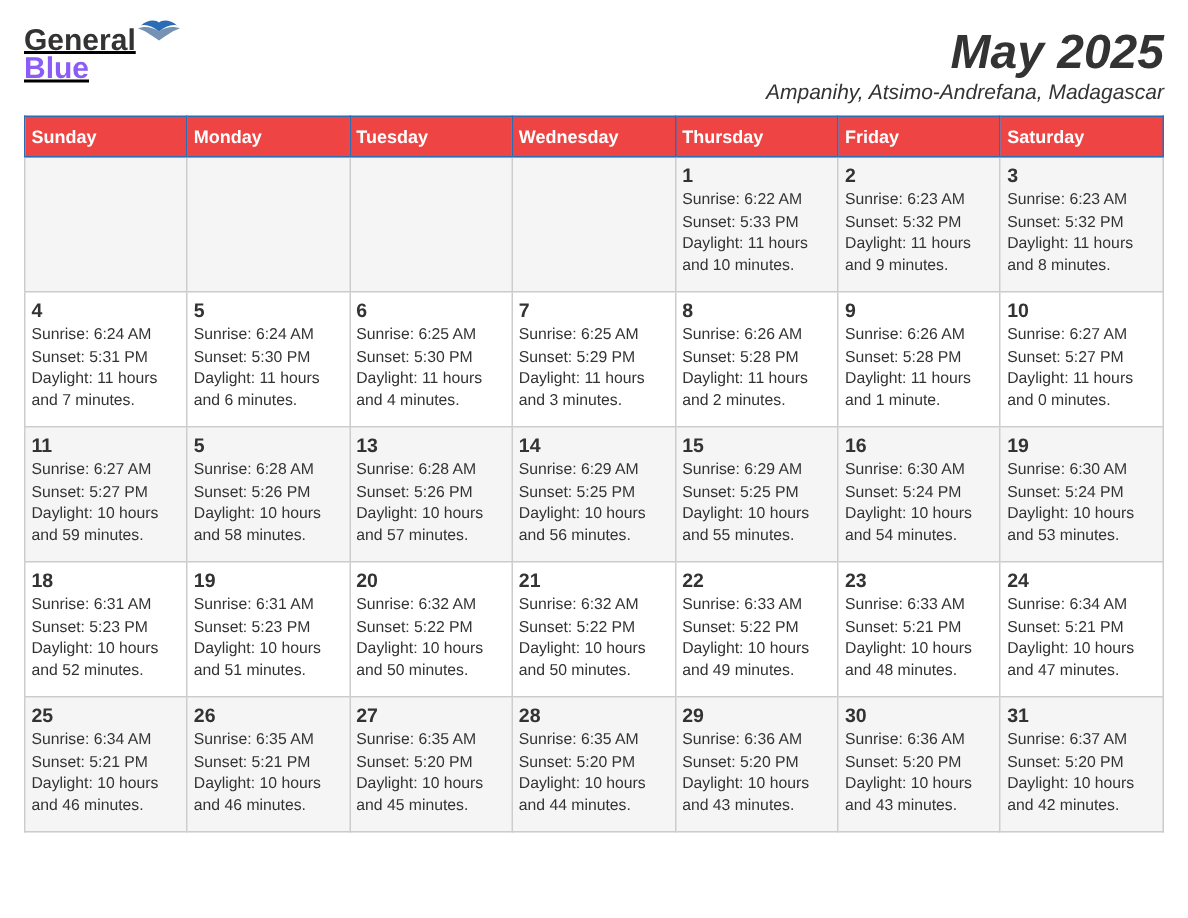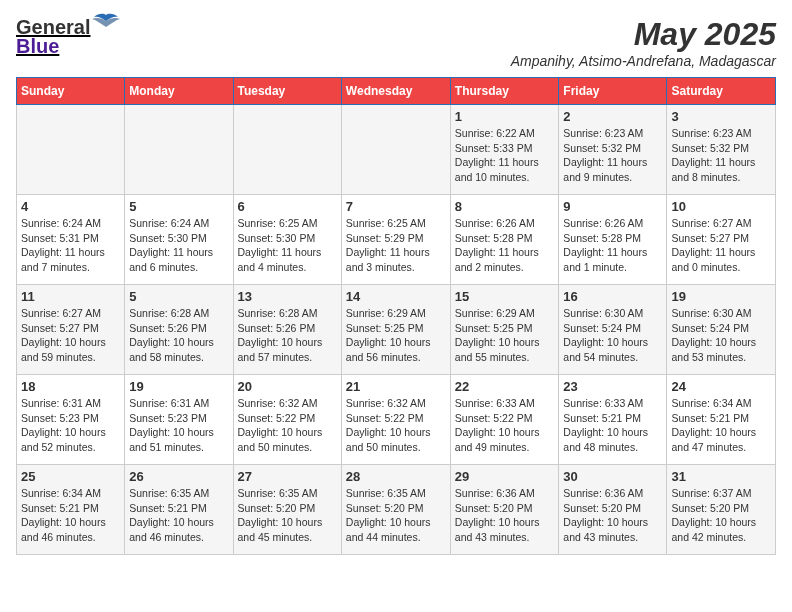--- a/index.html
+++ b/index.html
@@ -88,21 +88,21 @@
 
 <div class="header-area">
   <div class="logo">
     <div style="display:flex; align-items:center;">
       <span style="font-size:20px; font-weight:bold; color:#333;">General</span>
       <svg class="logo-bird" viewBox="0 0 28 20" style="margin-left:2px; margin-top:-10px;">
         <path d="M14 2 C16 0, 22 0, 26 4 C22 3, 18 5, 14 8 C10 5, 6 3, 2 4 C6 0, 12 0, 14 2Z" fill="#2a6db5"></path>
         <path d="M14 8 C18 5, 24 4, 28 6 C24 7, 20 10, 14 14 C8 10, 4 7, 0 6 C4 4, 10 5, 14 8Z" fill="#1a4a80" opacity="0.6"></path>
       </svg>
     </div>
-    <span style="font-size:20px; font-weight:bold; color:#4c1d95; margin-top:-4px;">Blue</span>
+    <span style="font-size:20px; font-weight:bold; color:#8b5cf6; margin-top:-4px;">Blue</span>
   </div>
   <div class="title-area">
     <div class="main-title">May 2025</div>
     <div class="subtitle">Ampanihy, Atsimo-Andrefana, Madagascar</div>
   </div>
 </div>
 
 <table>
   <thead>
     <tr>

